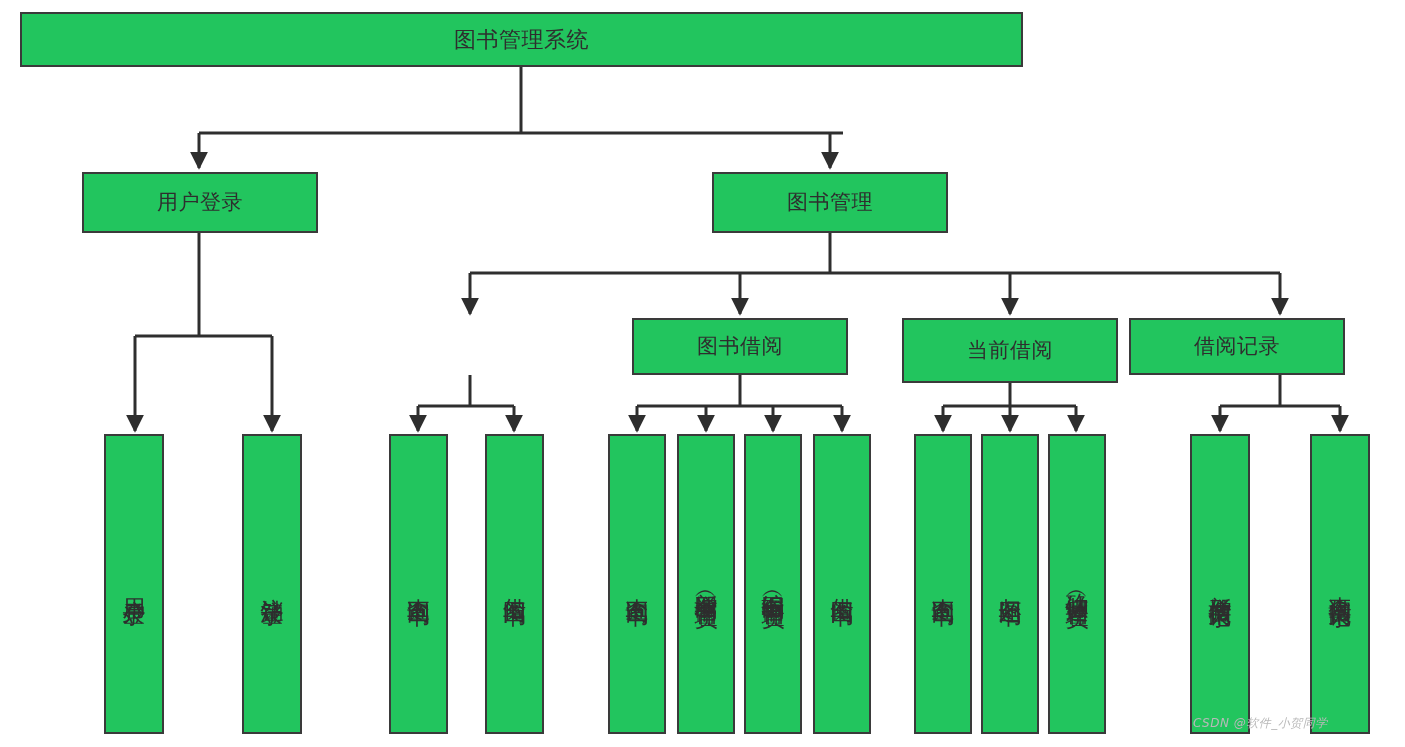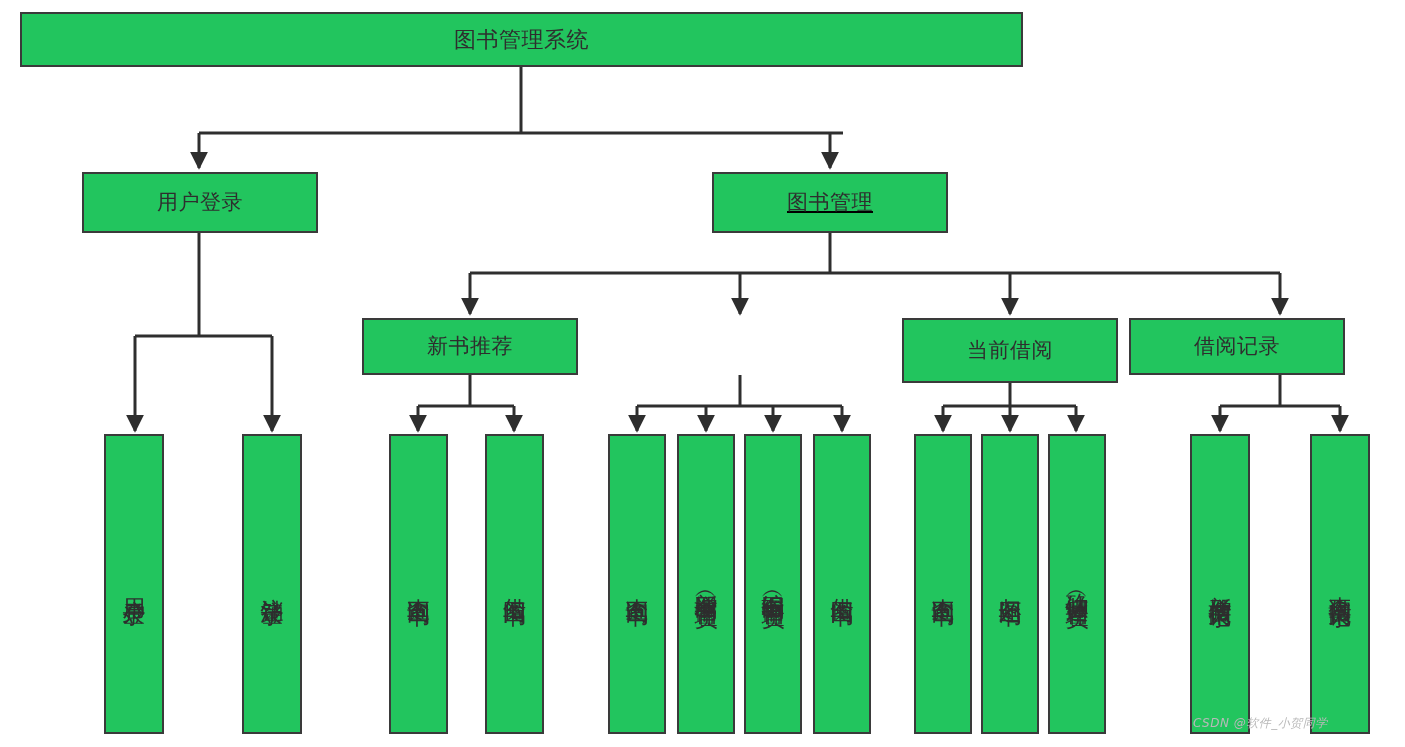--- a/index.html
+++ b/index.html
@@ -121,26 +121,26 @@
     </g>
   </svg>
 
   <div class="node-box root" style="left:20px; top:12px; width:1003px; height:55px;">
     <span class="node-label">图书管理系统</span>
   </div>
 
   <div class="node-box" style="left:82px; top:172px; width:236px; height:61px;">
     <span class="node-label">用户登录</span>
   </div>
-  <div class="node-box" style="left:712px; top:172px; width:236px; height:61px;text-decoration:underline;">
+  <div class="node-box" style="left:712px; top:172px; width:236px; height:61px;">
     <span class="node-label">图书管理</span>
   </div>
 
-  <div class="node-box" style="left:362px; top:318px; width:216px; height:57px;">
-    <span class="node-label">新书推荐</span>
+  <div class="node-box" style="left:632px; top:318px; width:216px; height:57px;">
+    <span class="node-label">图书借阅</span>
   </div>
   <div class="node-box" style="left:902px; top:318px; width:216px; height:65px;">
     <span class="node-label">当前借阅</span>
   </div>
   <div class="node-box" style="left:1129px; top:318px; width:216px; height:57px;">
     <span class="node-label">借阅记录</span>
   </div>
 
   <div class="node-box vertical" style="left:104px; top:434px; width:60px; height:300px;">
     <span class="node-label">用户登录</span>

